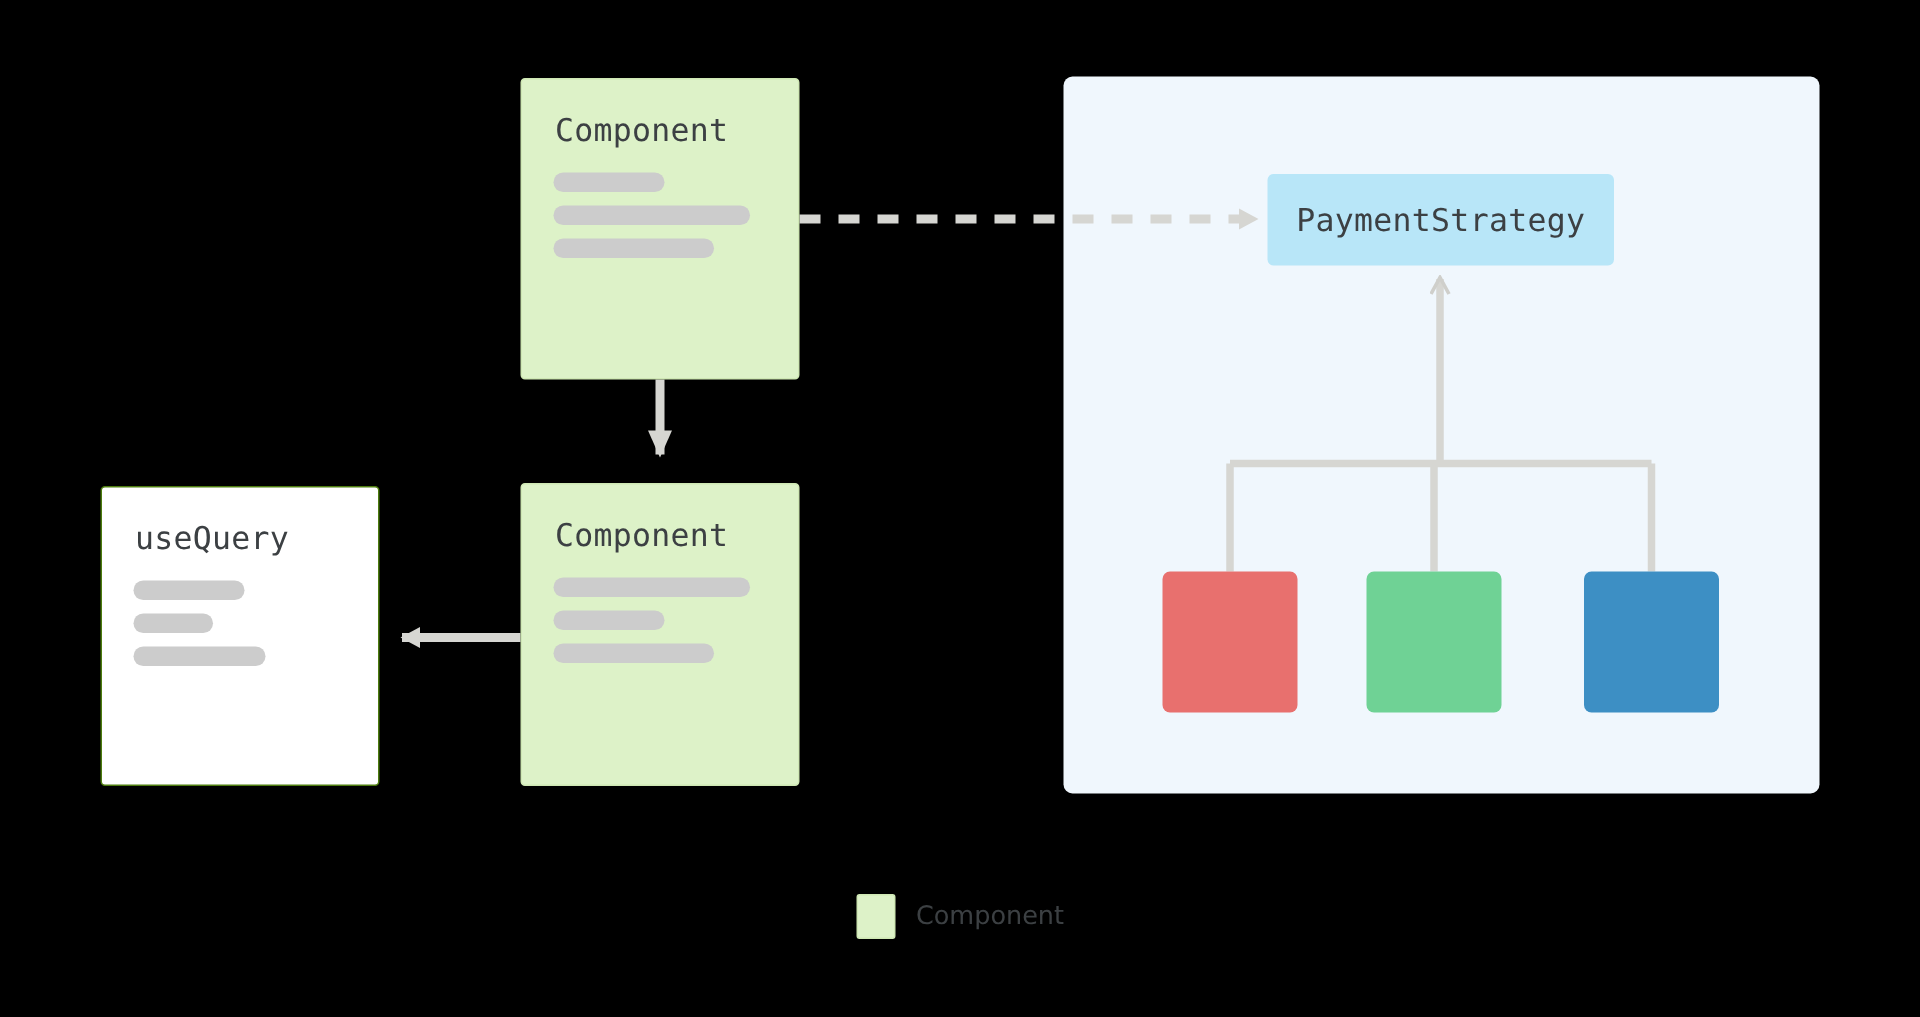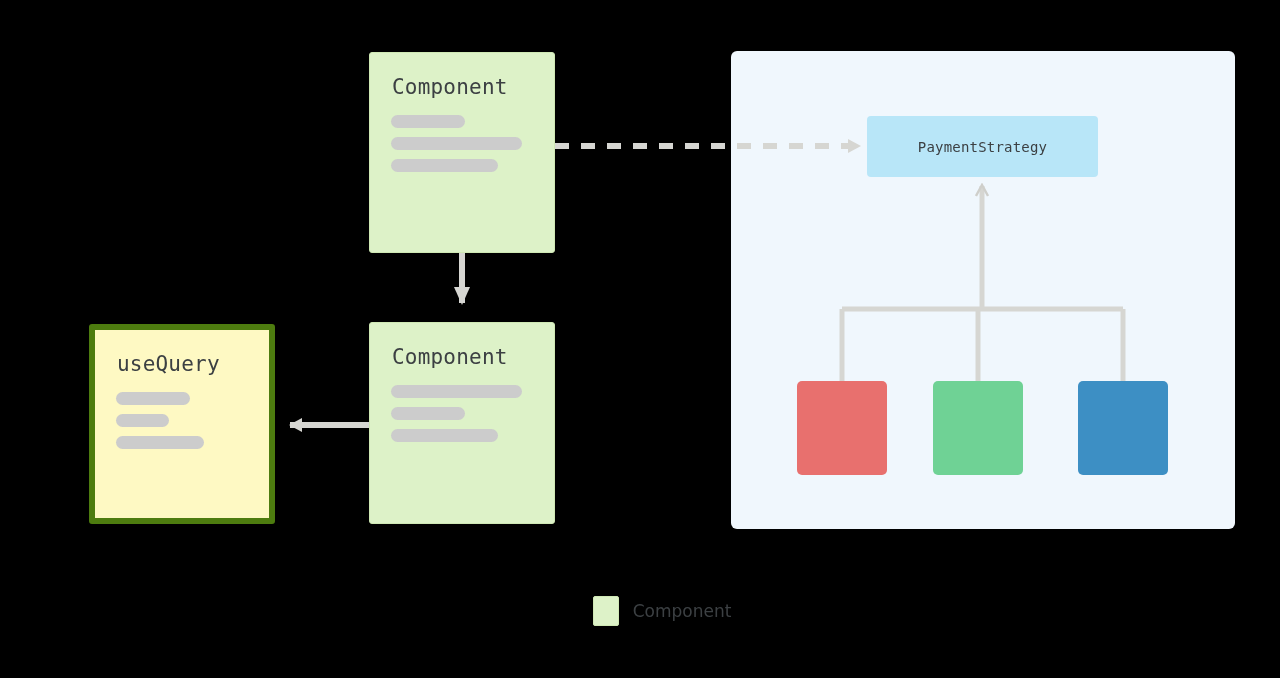--- a/index.html
+++ b/index.html
@@ -12,21 +12,20 @@
     height: 678px;
     position: relative;
     overflow: hidden;
     font-family: "DejaVu Sans Mono", monospace;
   }
 
   
   #canvas {
     position: absolute;
     inset: 0;
-    margin-left: 22px;
   }
 
   
   #edges {
     position: absolute;
     left: 0;
     top: 0;
     width: 1280px;
     height: 678px;
     pointer-events: none;
@@ -73,42 +72,42 @@
     height: 13px;
     border-radius: 7px;
     background: #cccccc;
   }
 
   .card-component {
     background: #ddf2c8;
     border: 1px solid #cfe8b4;
   }
   .card-hook {
-    background: #fef9c3;
-    border: 6px solid #4d7c0f;
+    background: #ffffff;
+    border: 1px solid #4d7c0f;
   }
 
   #card-component-top   { left: 347px; top: 52px;  width: 186px; height: 201px; }
   #card-component-bottom{ left: 347px; top: 322px; width: 186px; height: 202px; }
   #card-usequery        { left: 67px;  top: 324px; width: 186px; height: 200px; }
 
   
   #node-payment-strategy {
     position: absolute;
     left: 845px;
     top: 116px;
     width: 231px;
     height: 61px;
     background: #b8e6f8;
     border-radius: 4px;
     display: flex;
     align-items: center;
     justify-content: center;
     font-family: "DejaVu Sans Mono", monospace;
-    font-size: 14px;
+    font-size: 21px;
     color: #3c4043;
     letter-spacing: 0.2px;
   }
 
   
   .impl-box {
     position: absolute;
     width: 90px;
     height: 94px;
     border-radius: 5px;

